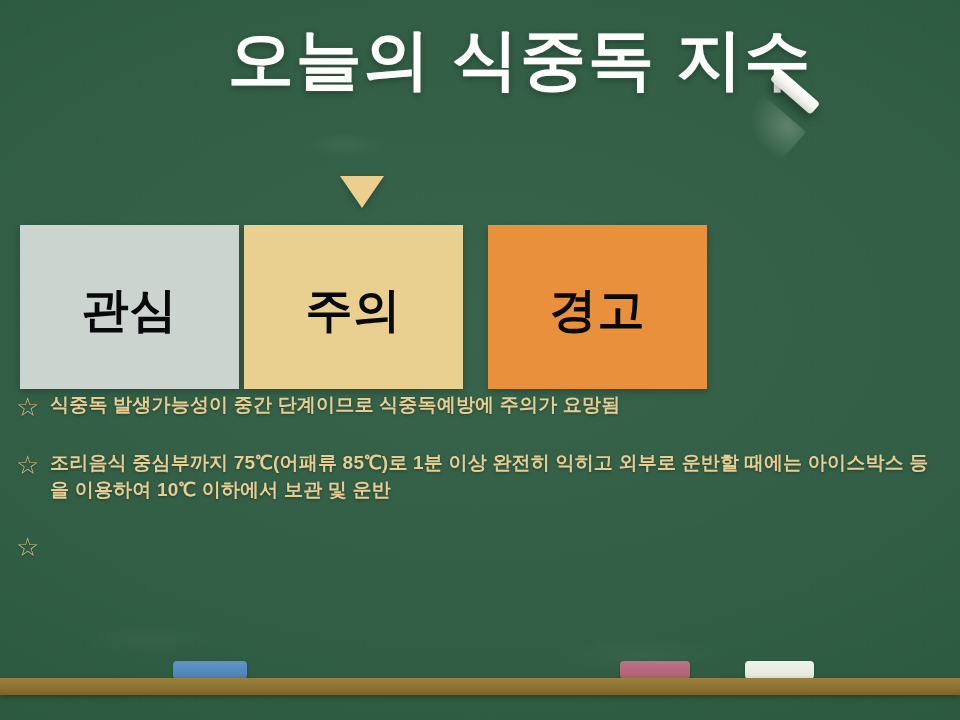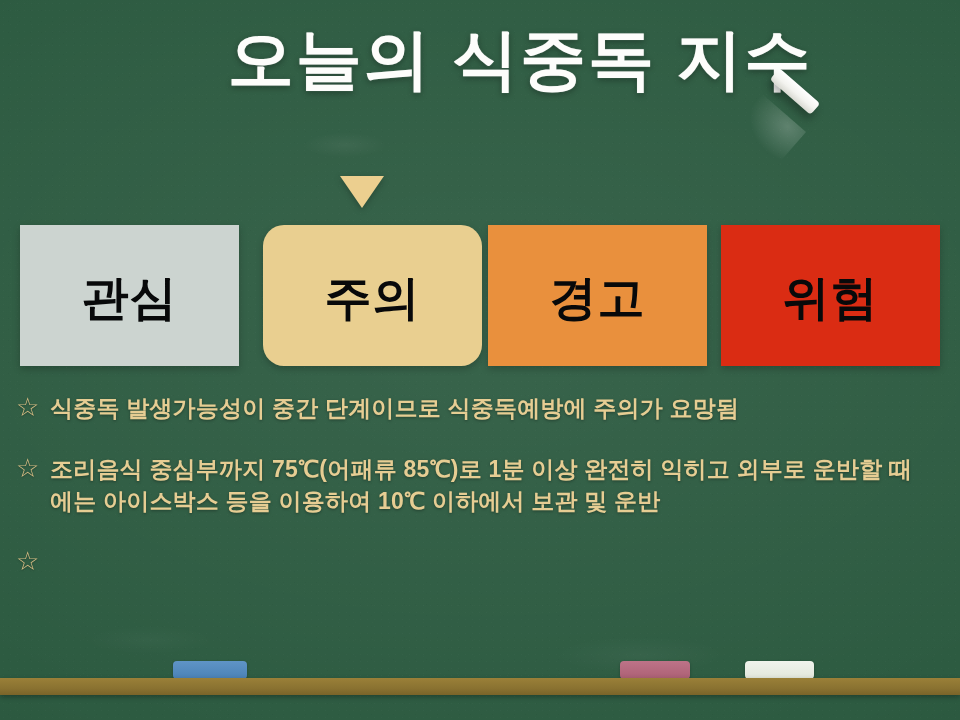--- a/index.html
+++ b/index.html
@@ -100,37 +100,37 @@
     border-left: 22px solid transparent;
     border-right: 22px solid transparent;
     border-top: 32px solid #eccf8f;
     filter: drop-shadow(0 2px 3px rgba(0,0,0,0.25));
   }
 
   
   .level-box {
     position: absolute;
     top: 225px;
-    height: 141px;
+    height: 164px;
     display: flex;
     align-items: center;
     justify-content: center;
     box-shadow: 0 3px 7px rgba(0,0,0,0.22);
   }
   .level-label {
     color: #08090a;
     font-size: 47px;
     font-weight: bold;
     letter-spacing: 1px;
     line-height: 1;
     transform: translateY(2px);
   }
 
   #box-0 { left: 20px;  width: 219px; background: #ccd4d0; }
-  #box-1 { left: 263px; width: 219px; background: #e9cf90; border-radius: 21px; }
+  #box-1 { left: 244px; width: 219px; background: #e9cf90; }
   #box-2 { left: 488px; width: 219px; background: #e9903d; justify-content: center; }
   #box-3 { left: 721px; width: 219px; background: #da2c13; }
 
   
   #bullets {
     position: absolute;
     left: 16px;
     top: 392px;
     width: 930px;
   }
@@ -143,21 +143,21 @@
     flex: 0 0 auto;
     width: 34px;
     color: #d5bb83;
     font-size: 26px;
     line-height: 30px;
     text-align: left;
     text-shadow: 0 1px 2px rgba(0,0,0,0.28);
   }
   .bullet-text {
     color: #e6cd93;
-    font-size: 23px;
+    font-size: 19px;
     font-weight: bold;
     line-height: 1.42;
     letter-spacing: 0.2px;
     text-shadow: 0 1px 3px rgba(0,0,0,0.35);
   }
   #bullet-1 .bullet-text { max-width: 880px; }
   #bullet-2 { margin-bottom: 0; }
 
   
   #ledge {
@@ -196,23 +196,20 @@
   <div id="pointer"></div>
 
   <div class="level-box" id="box-0">
     <span class="level-label">관심</span>
   </div>
   <div class="level-box" id="box-1">
     <span class="level-label">주의</span>
   </div>
   <div class="level-box" id="box-2">
     <span class="level-label">경고</span>
-  </div>
-  <div class="level-box" id="box-3">
-    <span class="level-label">위험</span>
   </div>
 
   <div id="bullets">
     <div class="bullet" id="bullet-0">
       <span class="bullet-star">☆</span>
       <span class="bullet-text">식중독 발생가능성이 중간 단계이므로 식중독예방에 주의가 요망됨</span>
     </div>
     <div class="bullet" id="bullet-1">
       <span class="bullet-star">☆</span>
       <span class="bullet-text">조리음식 중심부까지 75℃(어패류 85℃)로 1분 이상 완전히 익히고 외부로 운반할 때에는 아이스박스 등을 이용하여 10℃ 이하에서 보관 및 운반</span>

